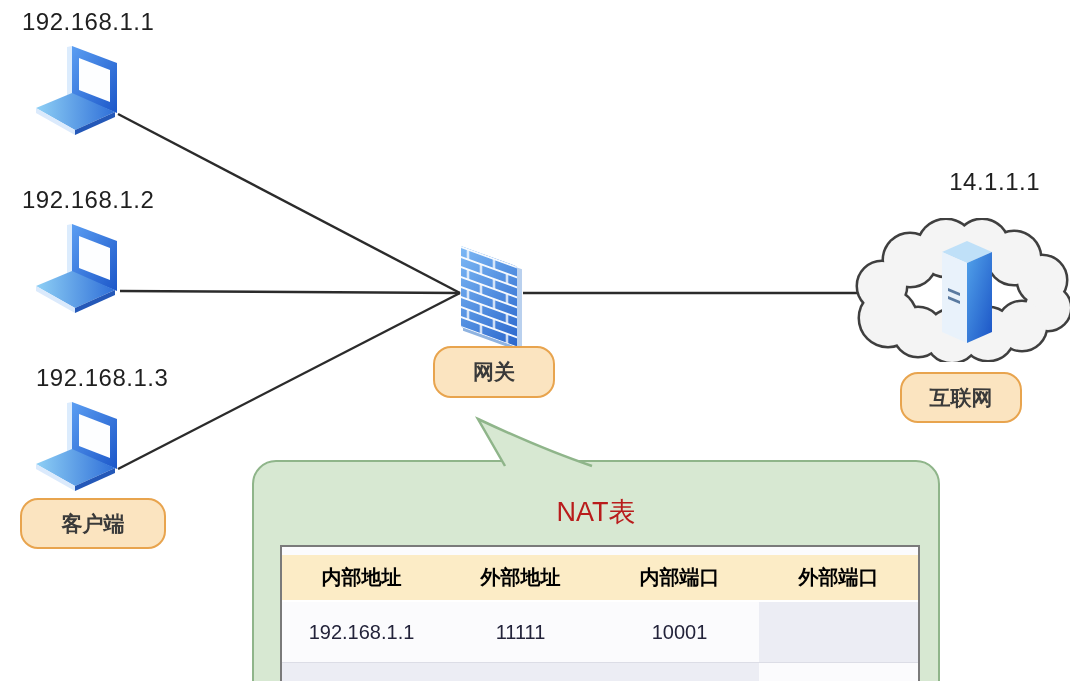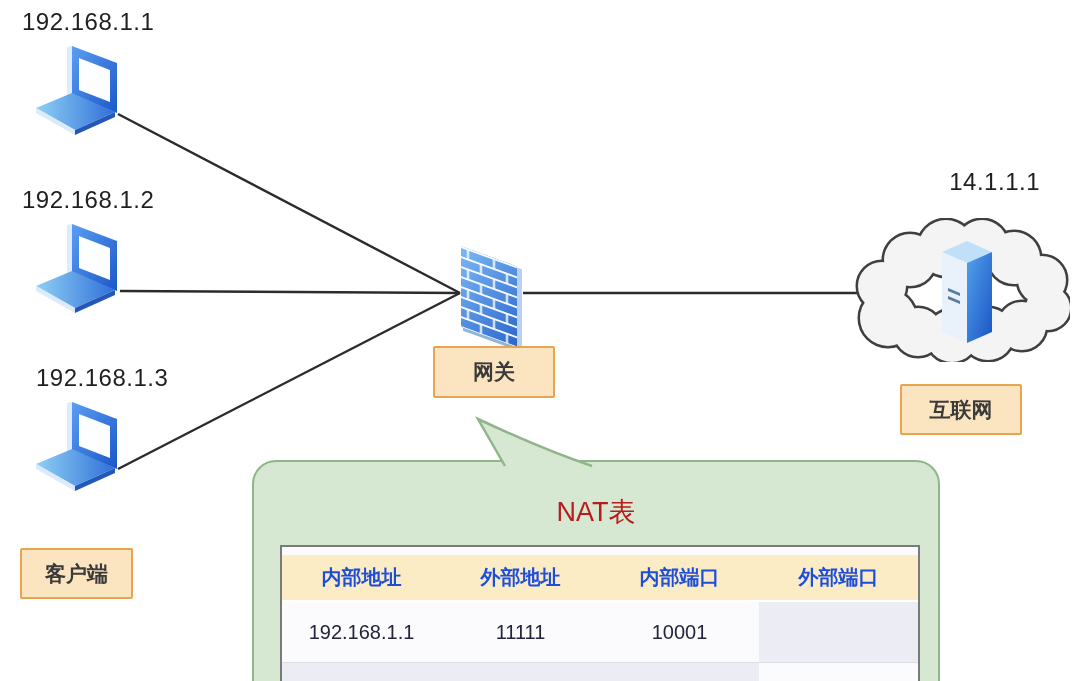--- a/index.html
+++ b/index.html
@@ -9,21 +9,21 @@
     font-family:"Liberation Sans","DejaVu Sans",sans-serif;
   }
   .abs{position:absolute;}
   
   .ip-label{
     font-size:24px;color:#1f1f1f;letter-spacing:0.5px;white-space:nowrap;
     z-index:5;
   }
   .tag-box{
     box-sizing:border-box;
-    background:#fbe4c0;border:2px solid #e8a44e;border-radius:2px;
+    background:#fbe4c0;border:2px solid #e8a44e;border-radius:18px;
     display:flex;align-items:center;justify-content:center;
     font-size:21px;font-weight:bold;color:#3a3a3a;
     z-index:6;
   }
   
   #wires{left:0;top:0;z-index:1;}
   
   .node{z-index:2;}
   
   #nat-bubble{
@@ -40,21 +40,21 @@
   #nat-table{
     position:absolute;left:26px;top:83px;width:640px;height:178px;
     box-sizing:border-box;
     border:2px solid #7a7a7a;background:#fbfbfd;
     display:grid;grid-template-columns:repeat(4,1fr);
     grid-template-rows:55px 61px 1fr;
     overflow:hidden;
   }
   .th{
     background:#fcecc6;display:flex;align-items:center;justify-content:center;
-    font-size:20px;font-weight:bold;color:#1d4ed8;
+    font-size:20px;font-weight:bold;color:#000000;
     border-bottom:2px solid #ffffff;
     margin-top:8px;
   }
   .td{
     background:#fbfbfd;display:flex;align-items:center;justify-content:center;
     font-size:20px;color:#23233a;
     border-bottom:1px solid #dcdde6;
   }
   .td-empty{background:#ecedf4;}
 </style>
@@ -118,21 +118,21 @@
 <div class="abs ip-label" style="left:36px;top:364px">192.168.1.3</div>
 <svg class="abs node" style="left:34px;top:400px" width="90" height="95" viewBox="0 0 90 95">
   <polygon points="33,3 38,2 38,51 33,53" fill="#dcecfd"></polygon>
   <polygon points="38,2 83,19 83,69 38,51" fill="url(#scrGrad)"></polygon>
   <polygon points="45,14 76,26 76,58 45,46" fill="#fdfeff"></polygon>
   <polygon points="38,49 81,68 41,86 2,64" fill="url(#baseGrad)"></polygon>
   <polygon points="2,64 41,86 41,91 2,69" fill="#dbeafc"></polygon>
   <polygon points="41,86 81,68 81,73 41,91" fill="#2458b8"></polygon>
 </svg>
 
-<div class="abs tag-box" style="left:20px;top:548px;width:113px;height:51px">
+<div class="abs tag-box" style="left:20px;top:498px;width:146px;height:51px">
   <span>客户端</span>
 </div>
 
 <svg class="abs node" style="left:455px;top:240px" width="78" height="112" viewBox="0 0 78 112">
   <g transform="translate(6,6) skewY(20)">
     <rect x="56" y="1" width="5" height="80" fill="#b9d0ee"></rect>
     <rect x="2" y="80" width="59" height="4" fill="#8fb3e0"></rect>
     <rect x="0" y="0" width="56" height="81" fill="url(#fwGrad)" rx="2"></rect>
     <rect x="0" y="0" width="56" height="81" fill="url(#mortar)" rx="2"></rect>
   </g>
@@ -172,21 +172,21 @@
       <circle cx="70" cy="114" r="24"></circle>
   </g>
 </svg>
 <svg class="abs node" style="left:936px;top:236px;z-index:3" width="62" height="112" viewBox="0 0 62 112">
   <polygon points="6,16 31,5 56,16 31,27" fill="#bfe0f8"></polygon>
   <polygon points="6,16 31,27 31,107 6,96" fill="#e9f2fb"></polygon>
   <polygon points="12,52 24,57 24,60 12,55" fill="#5a7aa0"></polygon>
   <polygon points="12,60 24,65 24,68 12,63" fill="#5a7aa0"></polygon>
   <polygon points="31,27 56,16 56,96 31,107" fill="url(#srvGrad)"></polygon>
 </svg>
-<div class="abs tag-box" style="left:900px;top:384px;width:122px;height:51px">
+<div class="abs tag-box" style="left:900px;top:372px;width:122px;height:51px">
   <span>互联网</span>
 </div>
 
 <svg id="bubble-tail" class="abs" width="150" height="62" viewBox="0 0 150 62">
   <path d="M47,60 L20,13 C52,28 92,46 134,60 Z" fill="#d7e8d2"></path>
   <path d="M47,60 L20,13 C52,28 92,46 134,60" fill="none" stroke="#8fb58a" stroke-width="2.5"></path>
 </svg>
 
 <div id="nat-bubble" class="abs">
   <div id="nat-title">NAT表</div>

